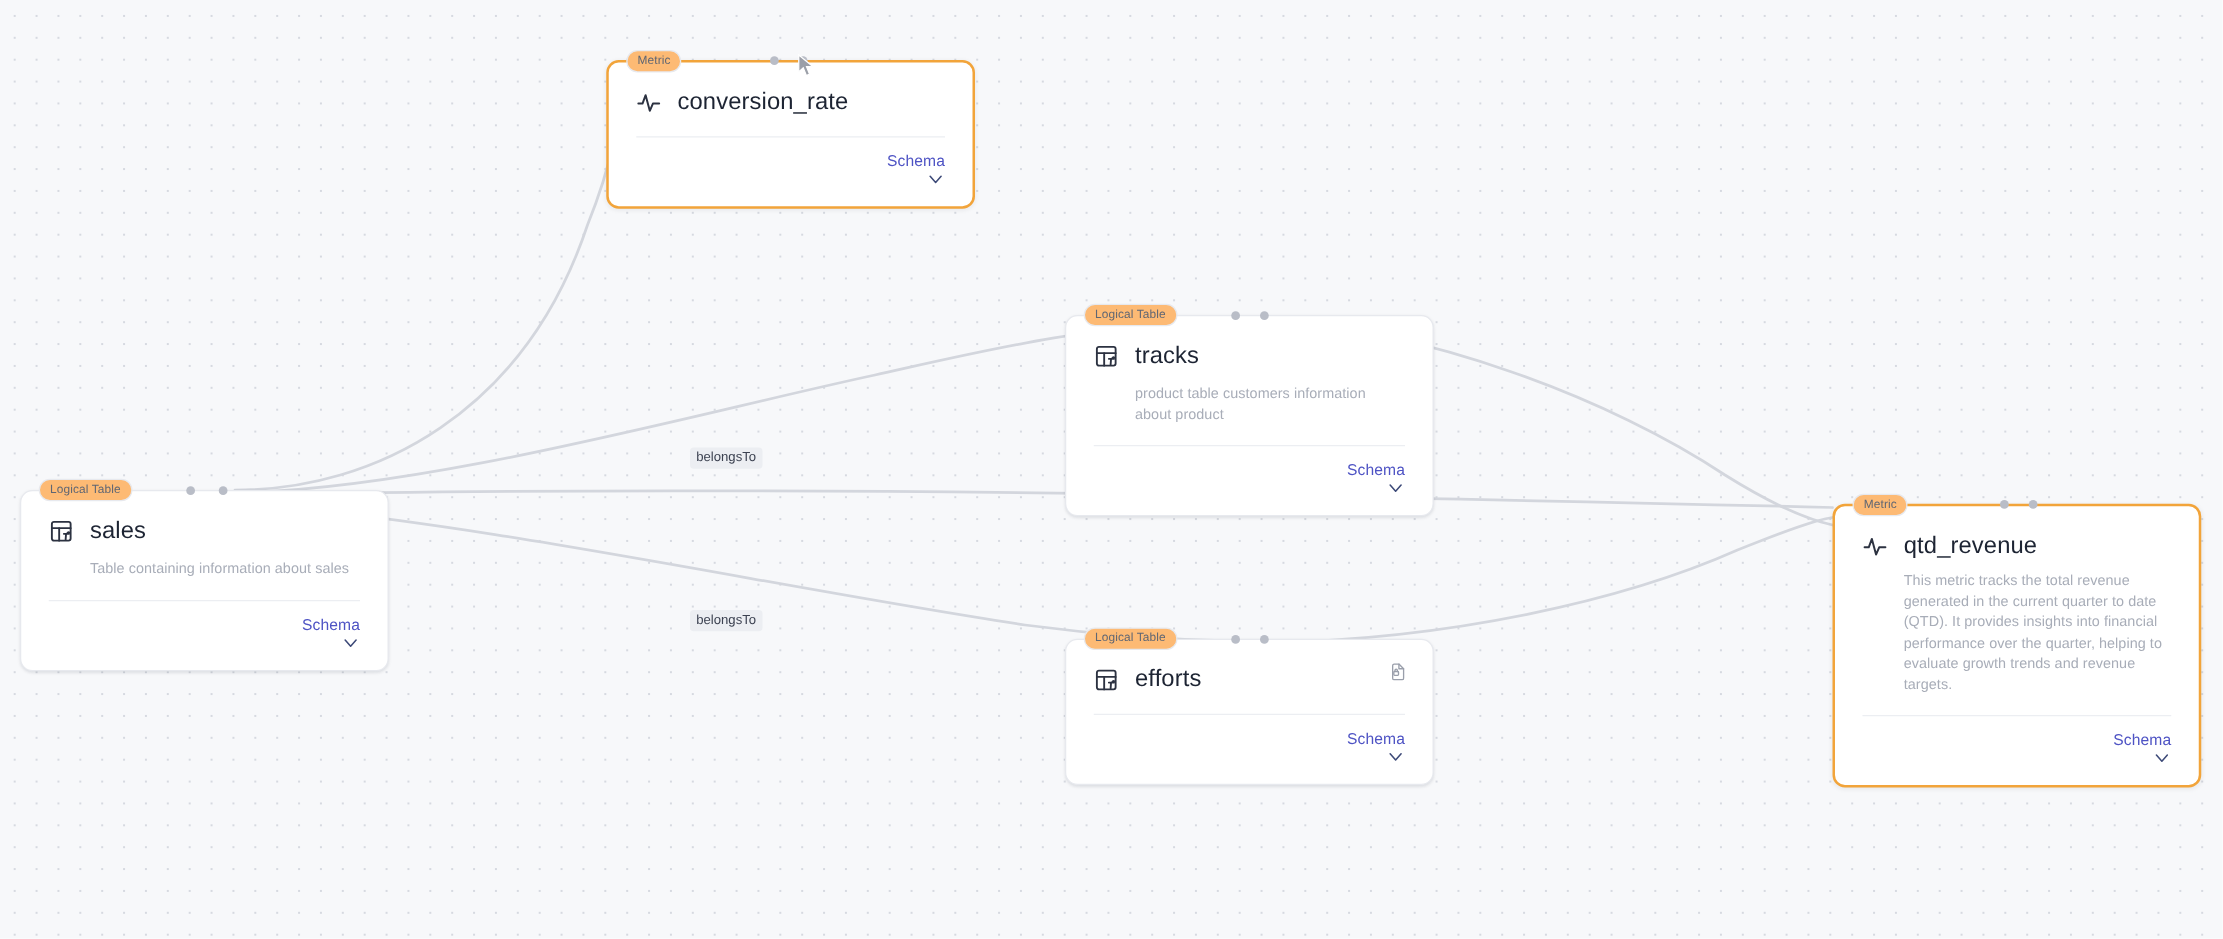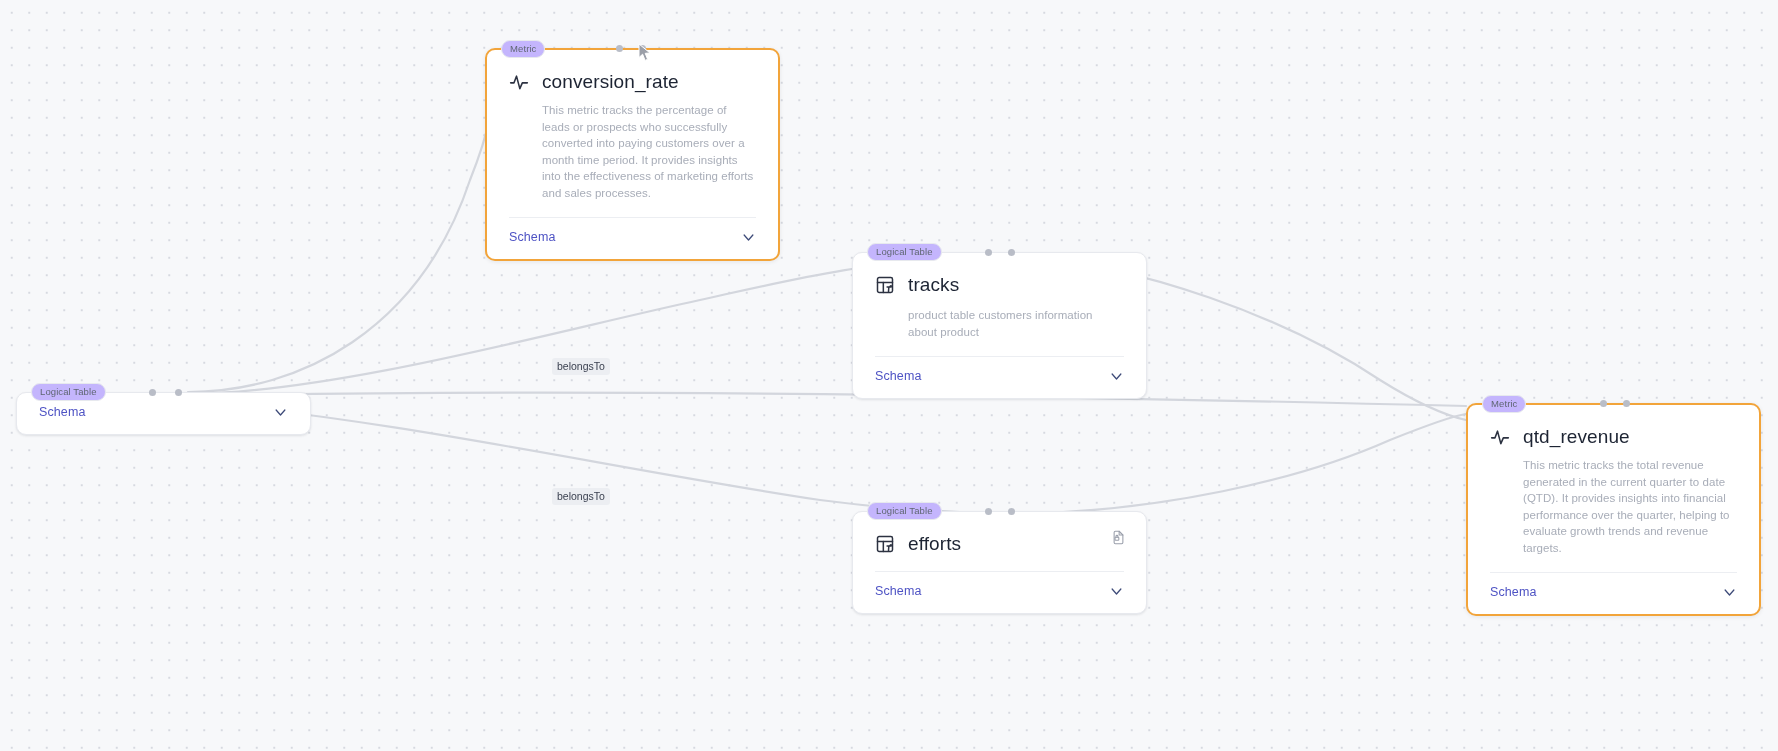--- a/index.html
+++ b/index.html
@@ -39,21 +39,21 @@
   }
   .node.metric {
     border: 2px solid #f2a43a;
     box-shadow: 0 1px 4px rgba(18,24,40,.08);
   }
 
   .type-chip {
     position: absolute;
     top: -10px;
     left: 14px;
-    background: #c4b5fd;
+    background: #fdba74;
     border: 1px solid #e7e9ee;
     border-radius: 10px;
     padding: 2px 8px 3px 8px;
     font-size: 9.5px;
     line-height: 11px;
     color: #5f6673;
     letter-spacing: .1px;
     white-space: nowrap;
   }
 
@@ -90,24 +90,25 @@
   .node-desc.single { margin-top: 11px; }
 
   .divider {
     margin: 16px 0 0 0;
     height: 1px;
     background: #eceef2;
   }
 
   .schema-row {
     display: flex;
-    align-items: flex-start;
+    align-items: flex-end;
     justify-content: space-between;
     padding: 12px 22px 14px 22px;
     cursor: pointer;
+    flex-direction: column;
   }
   .schema-label {
     font-size: 12.5px;
     color: #4e53c4;
     letter-spacing: .1px;
   }
   .chevron { width: 15px; height: 15px; color: #3d4a78; }
   .chevron svg { display: block; width: 15px; height: 15px; }
 
   .corner-icon {
@@ -192,21 +193,20 @@
 
     <div class="node-body">
       <div class="title-row">
         <span class="node-icon">
           <svg viewBox="0 0 24 24" fill="none" stroke="currentColor" stroke-width="1.9" stroke-linecap="round" stroke-linejoin="round">
             <path d="M2 13 L6 13 L9 5 L13 20 L16 13 L22 13"></path>
           </svg>
         </span>
         <span class="node-title">conversion_rate</span>
       </div>
-      <div class="node-desc">This metric tracks the percentage of leads or prospects who successfully converted into paying customers over a month time period. It provides insights into the effectiveness of marketing efforts and sales processes.</div>
       <div class="divider"></div>
     </div>
 
     <div class="schema-row">
       <span class="schema-label">Schema</span>
       <span class="chevron">
         <svg viewBox="0 0 24 24" fill="none" stroke="currentColor" stroke-width="2" stroke-linecap="round" stroke-linejoin="round">
           <path d="M5 8 L12 16 L19 8"></path>
         </svg>
       </span>
@@ -242,20 +242,35 @@
         </svg>
       </span>
     </div>
   </div>
 
   <div class="node" id="node-sales">
     <div class="type-chip">Logical Table</div>
     <div class="handle" style="left:132px; top:-4px;"></div>
     <div class="handle" style="left:158px; top:-4px;"></div>
 
+    <div class="node-body">
+      <div class="title-row">
+        <span class="node-icon">
+          <svg viewBox="0 0 24 24" fill="none" stroke="currentColor" stroke-width="1.8" stroke-linecap="round" stroke-linejoin="round">
+            <rect x="3" y="3" width="18" height="18" rx="2"></rect>
+            <path d="M3 9 L21 9"></path>
+            <path d="M10 9 L10 21"></path>
+            <path d="M14.5 14.5 L19.5 14.5 M17.8 14.5 C17.8 13.3 18.6 12.8 19.6 13.1 M16.6 14.5 L16.2 20"></path>
+          </svg>
+        </span>
+        <span class="node-title">sales</span>
+      </div>
+      <div class="node-desc single">Table containing information about sales</div>
+      <div class="divider"></div>
+    </div>
 
     <div class="schema-row">
       <span class="schema-label">Schema</span>
       <span class="chevron">
         <svg viewBox="0 0 24 24" fill="none" stroke="currentColor" stroke-width="2" stroke-linecap="round" stroke-linejoin="round">
           <path d="M5 8 L12 16 L19 8"></path>
         </svg>
       </span>
     </div>
   </div>

